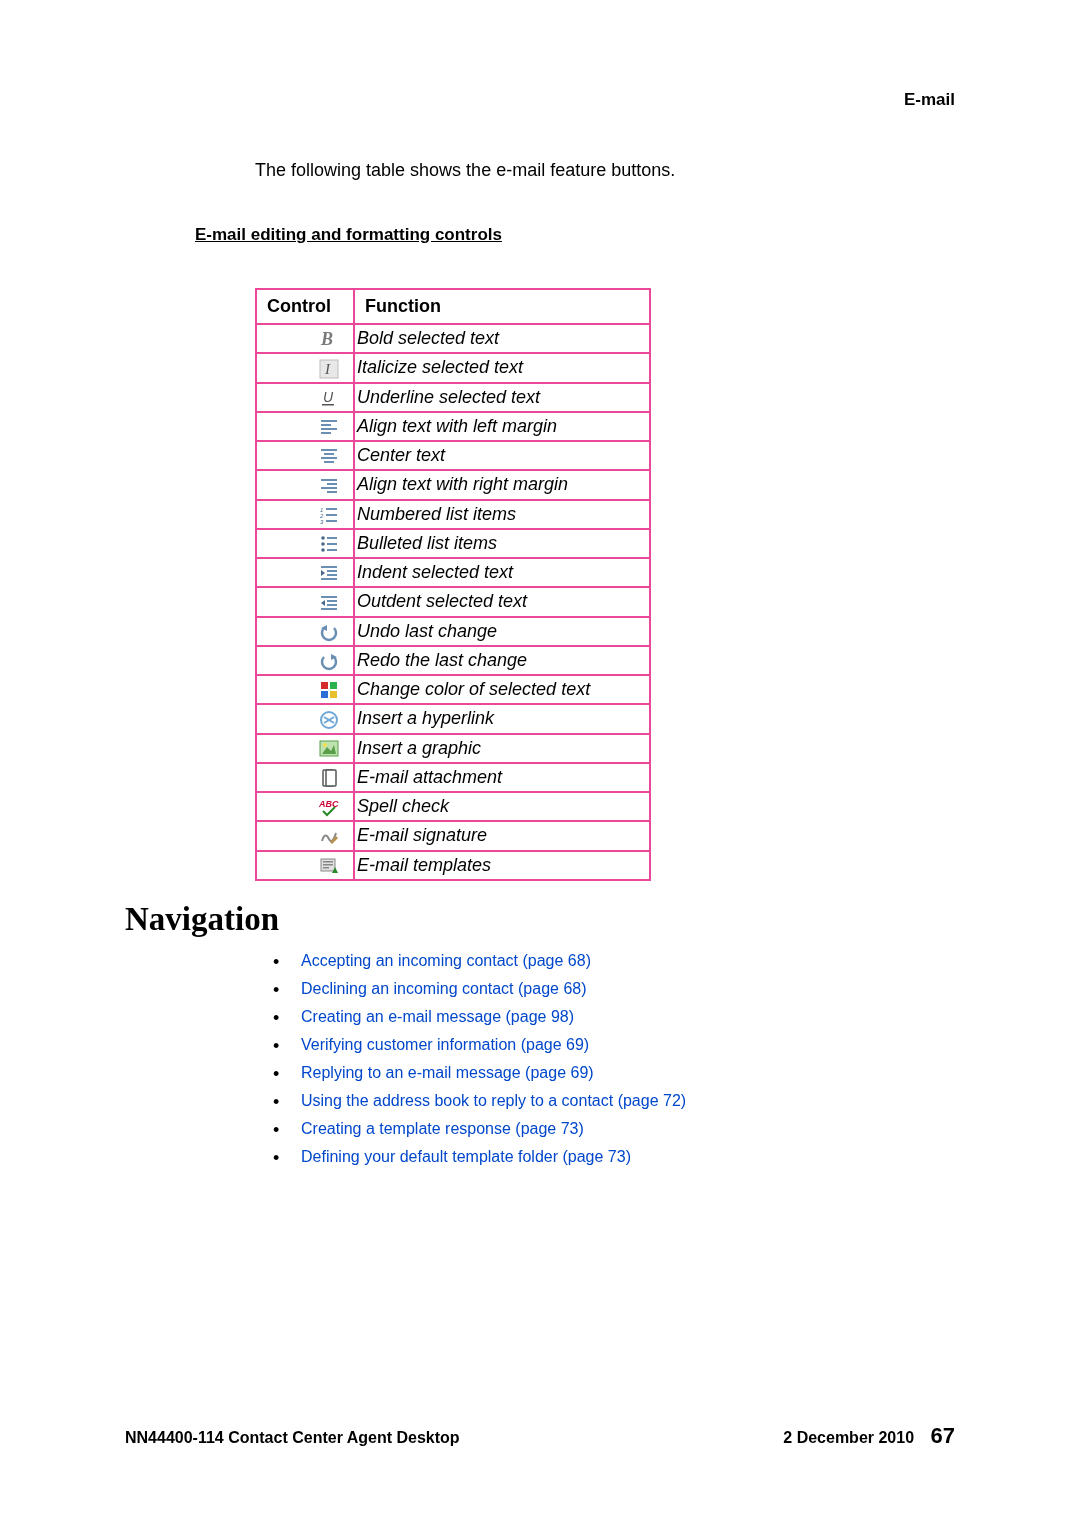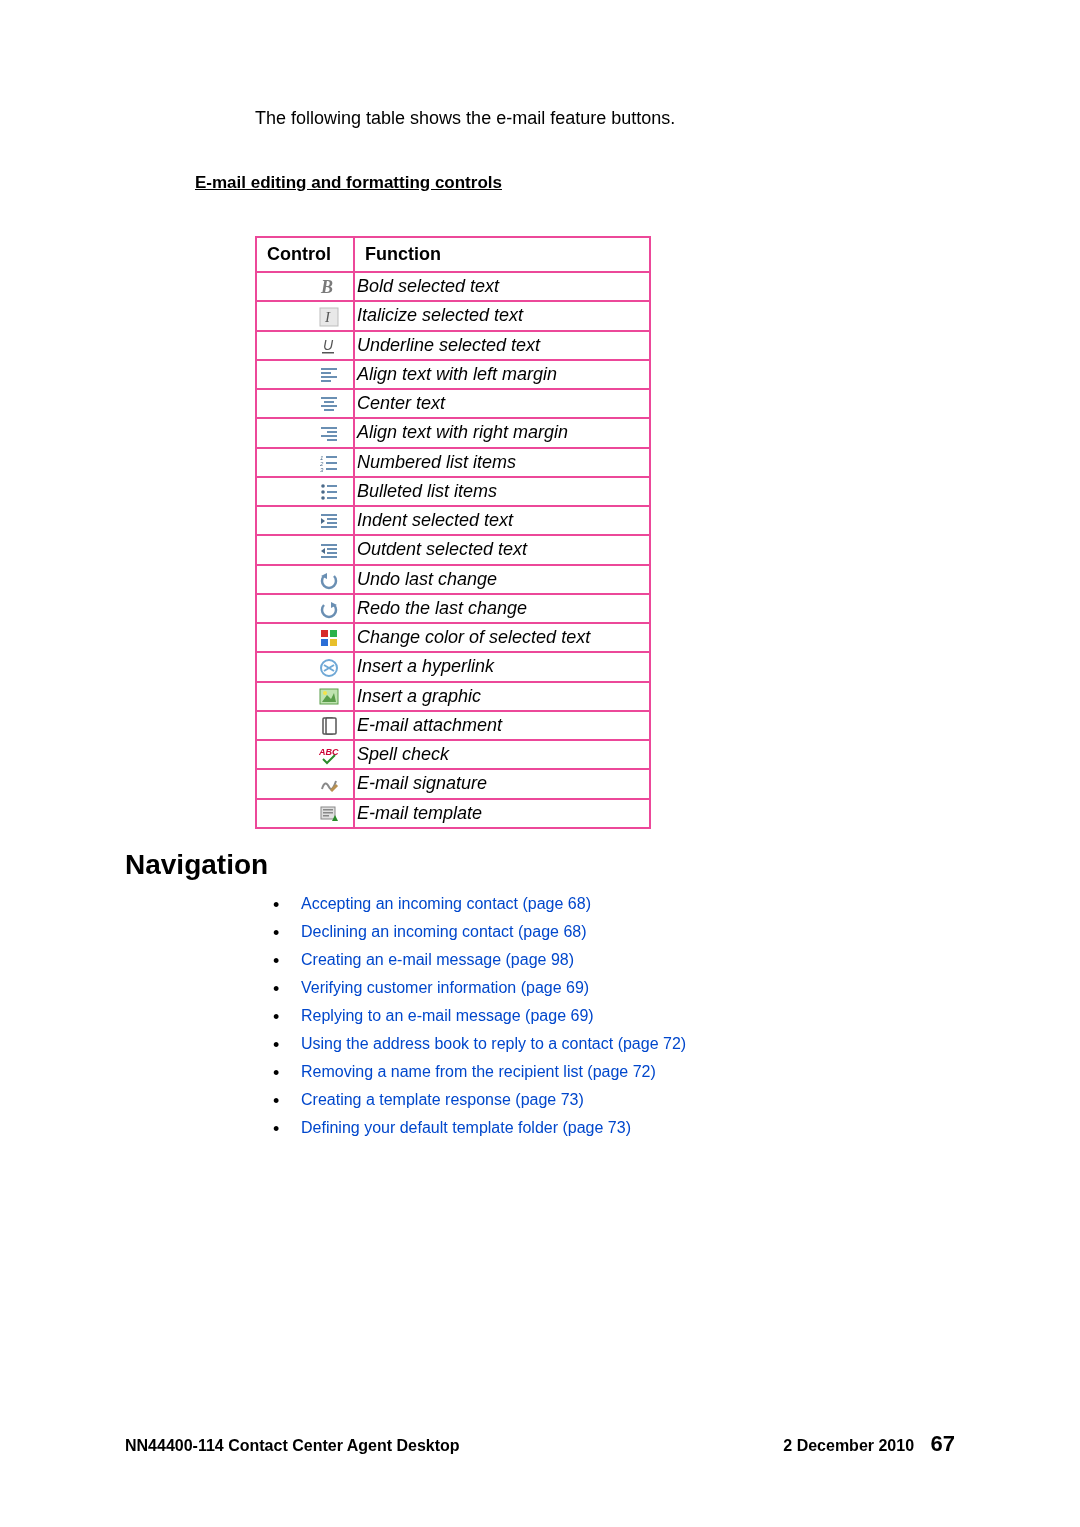--- a/index.html
+++ b/index.html
@@ -55,24 +55,25 @@
   }
   td.fn{
     width:290px;
   }
   .ico{
     display:inline-block;
     width:20px;height:20px;
     vertical-align:middle;
   }
   .nav-heading{
-    font-size:28px;
+    font-size:33px;
     font-weight:bold;
     margin-top:20px;
     margin-bottom:14px;
+    font-family:Liberation Serif, serif;
   }
   ul.nav{
     list-style:none;
     margin:0;
     padding:0;
     margin-left:148px;
     font-size:16px;
   }
   ul.nav li{
     position:relative;
@@ -86,21 +87,21 @@
     top:0;
     font-size:18px;
     color:#000;
   }
   ul.nav a{
     color:#0047cc;
     text-decoration:none;
   }
   .footer{
     position:absolute;
-    left:125px;right:125px;bottom:70px;
+    left:125px;right:125px;bottom:78px;
     display:flex;
     justify-content:space-between;
     align-items:baseline;
     font-size:16px;
     font-weight:bold;
   }
   .footer .pg{
     font-size:22px;
     font-weight:bold;
     margin-left:12px;
@@ -230,20 +231,21 @@
       <rect x="4" y="5" width="10" height="1.5" fill="#888"></rect>
       <rect x="4" y="8" width="10" height="1.5" fill="#888"></rect>
       <rect x="4" y="11" width="6" height="1.5" fill="#888"></rect>
       <polygon points="13,13 19,13 16,19" fill="#2a8a2a" transform="rotate(180 16 15)"></polygon>
     </g>
   </defs>
 </svg>
 
 <div class="page">
 
+  <div class="header-right">E-mail</div>
 
   <p class="para">The following table shows the e-mail feature buttons.</p>
 
   <div class="table-caption">E-mail editing and formatting controls</div>
 
   <table>
     <thead>
       <tr>
         <th>Control</th>
         <th>Function</th>
@@ -355,34 +357,33 @@
         <tr>
           <td class="ctrl"><span class="ico"><svg width="20" height="20" viewBox="0 0 20 20">
                 <use href="#svg-sign"></use>
               </svg></span></td>
           <td class="fn">E-mail signature</td>
         </tr>
         <tr>
           <td class="ctrl"><span class="ico"><svg width="20" height="20" viewBox="0 0 20 20">
                 <use href="#svg-templates"></use>
               </svg></span></td>
-          <td class="fn">E-mail template</td>
+          <td class="fn">E-mail templates</td>
         </tr>
       </tbody>
   </table>
 
   <h2 class="nav-heading">Navigation</h2>
   <ul class="nav" id="nav-list">
       <li><a href="#">Accepting an incoming contact (page 68)</a></li>
       <li><a href="#">Declining an incoming contact (page 68)</a></li>
       <li><a href="#">Creating an e-mail message (page 98)</a></li>
       <li><a href="#">Verifying customer information (page 69)</a></li>
       <li><a href="#">Replying to an e-mail message (page 69)</a></li>
       <li><a href="#">Using the address book to reply to a contact (page 72)</a></li>
-      <li><a href="#">Removing a name from the recipient list (page 72)</a></li>
       <li><a href="#">Creating a template response (page 73)</a></li>
       <li><a href="#">Defining your default template folder (page 73)</a></li>
     </ul>
 
   <div class="footer">
     <span>NN44400-114 Contact Center Agent Desktop</span>
     <span>
       <span>2 December 2010</span>
       <span class="pg">67</span>
     </span>

